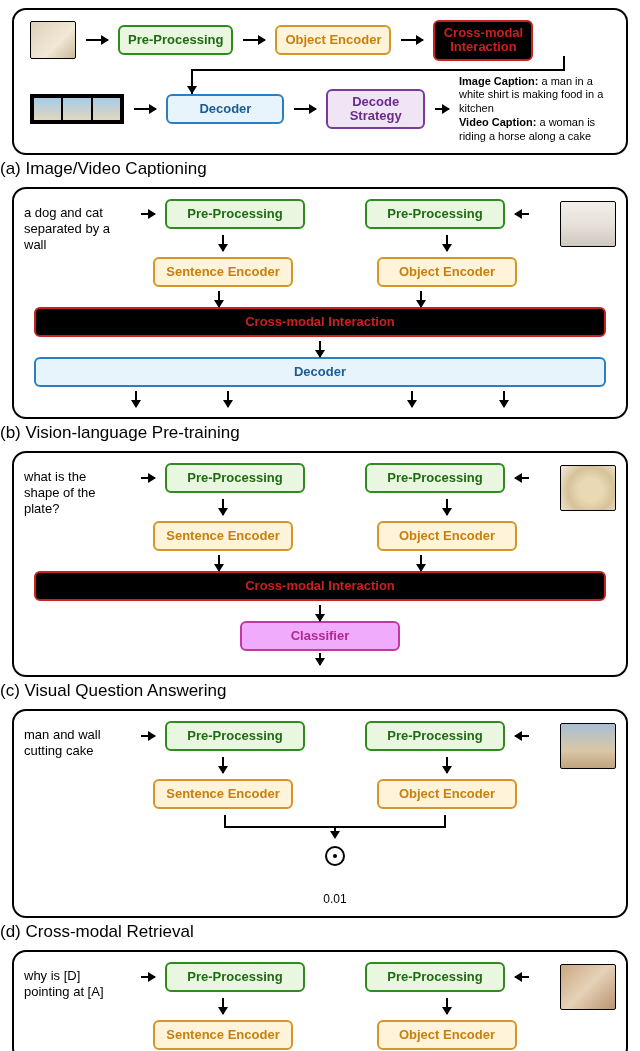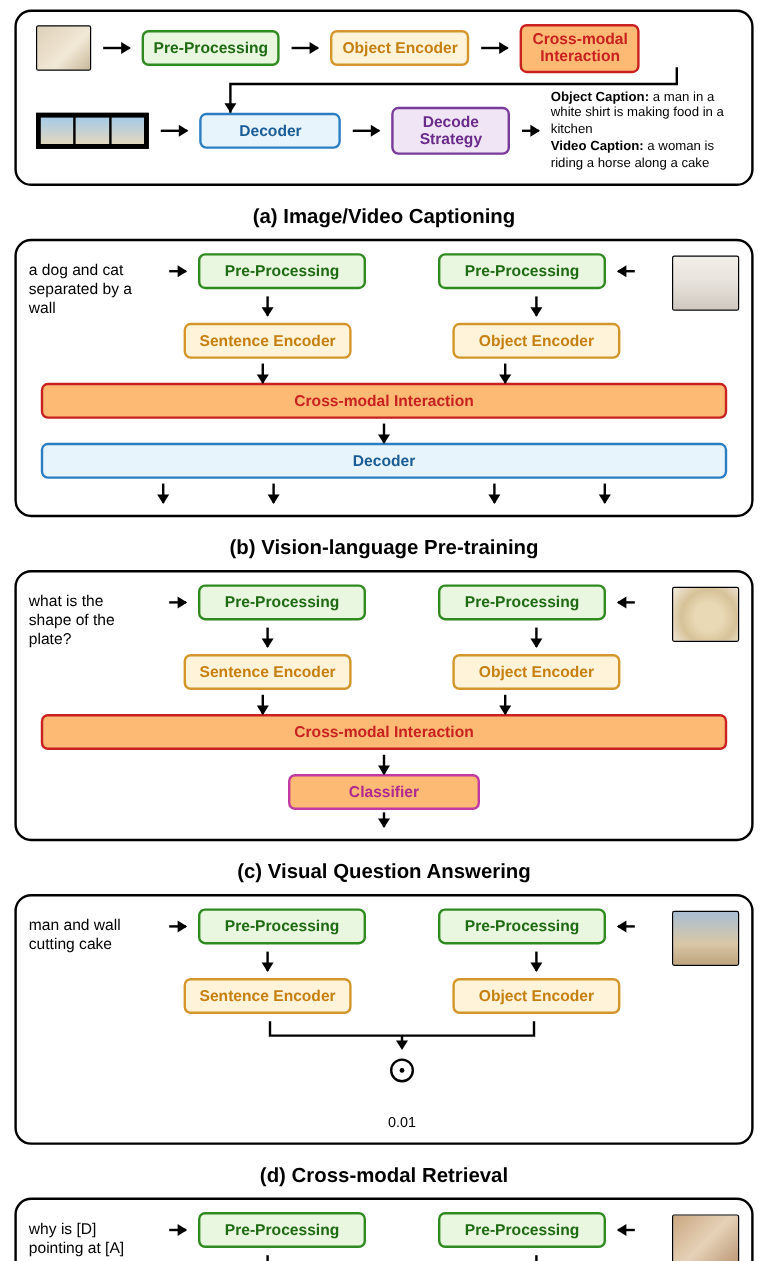--- a/index.html
+++ b/index.html
@@ -11,45 +11,45 @@
     font-size: 13px;
   }
   .panel {
     border: 2px solid #000;
     border-radius: 14px;
     margin: 8px 12px 2px 12px;
     padding: 10px 10px;
     background: #fff;
   }
   .caption {
-    text-align: center;
-    font-weight: bold;
+    text-align: left;
+    font-weight: normal;
     font-size: 17px;
-    margin: 16px 0 6px 0;
+    margin: 4px 0 6px 0;
   }
   .box {
     border-width: 2px;
     border-style: solid;
     border-radius: 6px;
     padding: 4px 8px;
     font-weight: bold;
     text-align: center;
     font-size: 13px;
     display: inline-flex;
     align-items: center;
     justify-content: center;
     min-height: 30px;
     line-height: 1.1;
   }
   .pp  { background:#e9f6e0; border-color:#2f8a1f; color:#1f6b13; }
   .oe  { background:#fff4da; border-color:#d4962a; color:#c77f0f; }
-  .cmi { background:#fdba74; border-color:#c92020; color:#c92020; }
+  .cmi { background:#000000; border-color:#c92020; color:#c92020; }
   .dec { background:#e8f4fb; border-color:#2c7ec2; color:#1a5c95; }
   .ds  { background:#f0e5f5; border-color:#7a3a9a; color:#6a2b8a; }
-  .cls { background:#fdba74; border-color:#c23aa1; color:#b02890; }
+  .cls { background:#f0abfc; border-color:#c23aa1; color:#b02890; }
   .tbox {
     border: 1.5px solid #000;
     border-radius: 4px;
     padding: 3px 5px;
     text-align: center;
     font-size: 10px;
     line-height: 1.15;
   }
   .thumb {
     width: 46px; height: 38px;
@@ -134,21 +134,21 @@
         <div class="frame"></div>
           <div class="frame"></div>
           <div class="frame"></div>
       </div>
       <div class="ah" style="width:22px;"></div>
       <div class="box dec" style="width:120px;">Decoder</div>
       <div class="ah" style="width:22px;"></div>
       <div class="box ds" style="width:100px;">Decode Strategy</div>
       <div class="ah" style="width:14px;"></div>
       <div class="output-text" style="width:160px;">
-        <b>Object Caption:</b><span> a man in a white shirt is making food in a kitchen</span><br>
+        <b>Image Caption:</b><span> a man in a white shirt is making food in a kitchen</span><br>
         <b>Video Caption:</b><span> a woman is riding a horse along a cake</span>
       </div>
     </div>
 
     <svg class="connector" width="100%" height="112">
       <path d="M 540 36 L 540 50 L 168 50 L 168 74" stroke="#000" stroke-width="2" fill="none"></path>
       <polygon points="168,74 163,66 173,66" fill="#000"></polygon>
     </svg>
   </div>
 </div>

